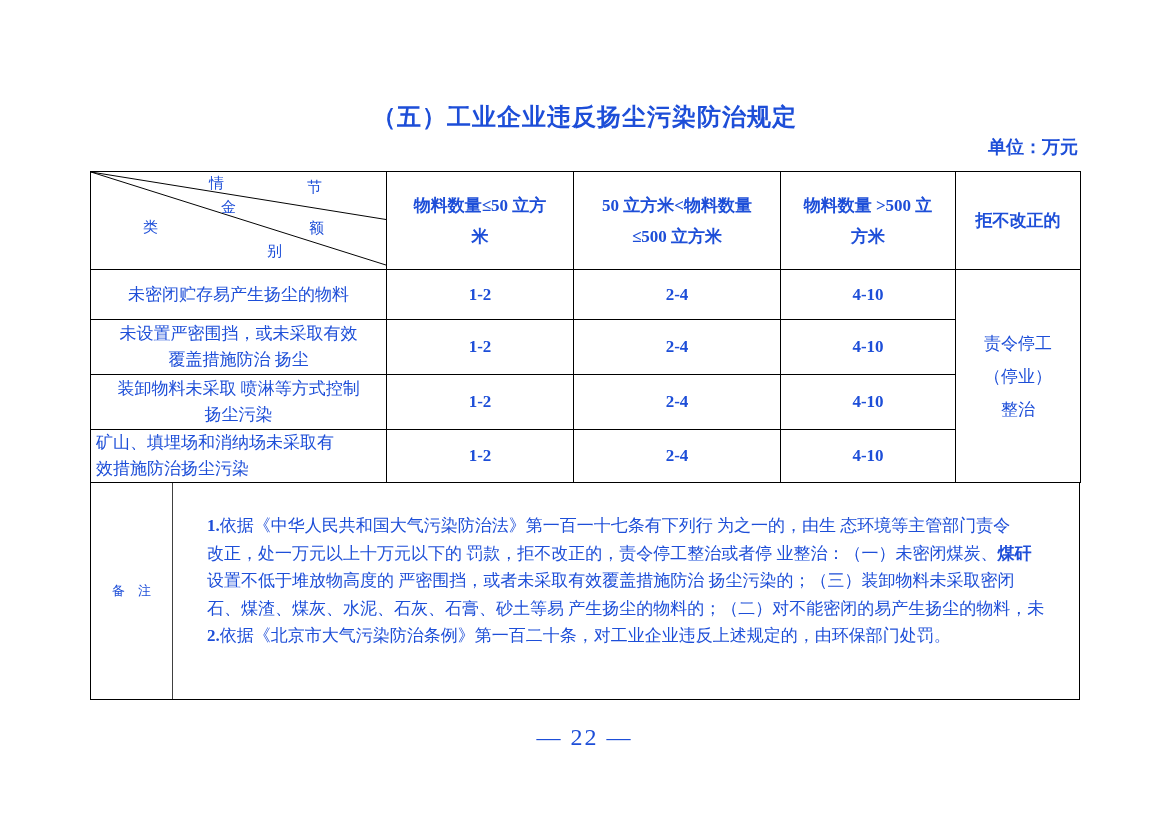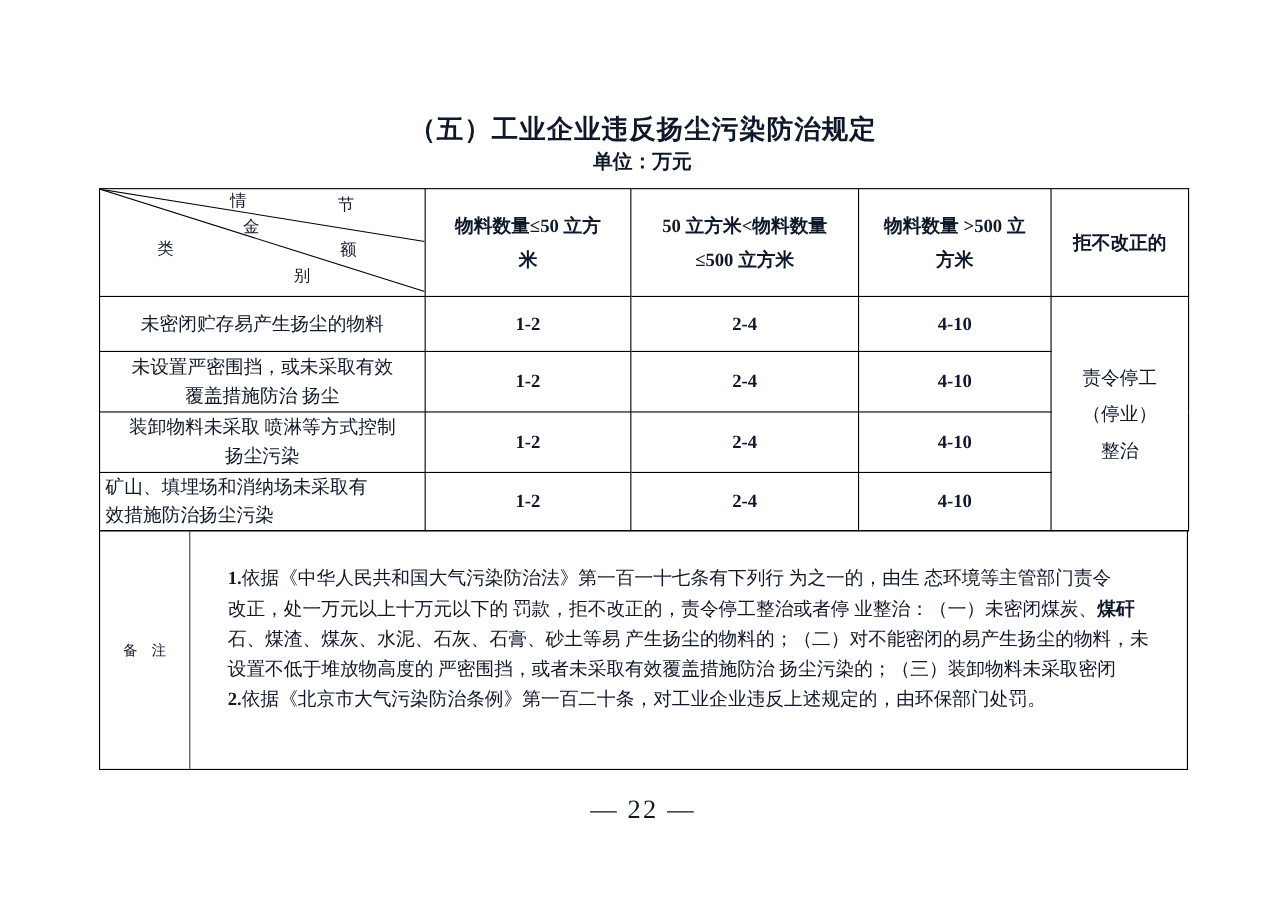--- a/index.html
+++ b/index.html
@@ -6,39 +6,39 @@
     margin: 0;
     padding: 0;
     background: #ffffff;
   }
   .page {
     position: relative;
     width: 1169px;
     height: 827px;
     background: #ffffff;
     font-family: "Liberation Serif", "DejaVu Serif", serif;
-    color: #0f172a;
+    color: #1d4ed8;
     overflow: hidden;
   }
   .doc-title {
     position: absolute;
     top: 101px;
     left: 0;
     width: 100%;
     text-align: center;
     font-size: 24px;
     font-weight: bold;
     letter-spacing: 1px;
   }
   .unit-label {
     position: absolute;
     top: 135px;
     left: 90px;
     width: 988px;
-    text-align: center;
+    text-align: right;
     font-size: 18px;
     font-weight: 600;
   }
   .table-wrap {
     position: absolute;
     top: 171px;
     left: 90px;
     width: 990px;
   }
   table.main {
@@ -231,22 +231,22 @@
         <td class="fine-value">4-10</td>
       </tr>
     </tbody>
       </table>
 
     <div class="note-block">
       <div class="note-label-cell">备　注</div>
       <div class="note-content">
           <div class="note-line"><span style="font-weight: bold;">1.</span><span>依据《中华人民共和国大气污染防治法》第一百一十七条有下列行 为之一的，由生 态环境等主管部门责令</span></div>
           <div class="note-line"><span>改正，处一万元以上十万元以下的 罚款，拒不改正的，责令停工整治或者停 业整治：（一）未密闭煤炭、</span><span style="font-weight: bold; text-align: right;">煤矸</span></div>
+          <div class="note-line"><span>设置不低于堆放物高度的 严密围挡，或者未采取有效覆盖措施防治 扬尘污染的；（三）装卸物料未采取密闭</span></div>
           <div class="note-line"><span>石、煤渣、煤灰、水泥、石灰、石膏、砂土等易 产生扬尘的物料的；（二）对不能密闭的易产生扬尘的物料，未</span></div>
-          <div class="note-line"><span>设置不低于堆放物高度的 严密围挡，或者未采取有效覆盖措施防治 扬尘污染的；（三）装卸物料未采取密闭</span></div>
           <div class="note-line"><span style="font-weight: bold;">2.</span><span>依据《北京市大气污染防治条例》第一百二十条，对工业企业违反上述规定的，由环保部门处罚。</span></div>
         </div>
     </div>
   </div>
 
   <div class="page-number">— 22 —</div>
 
 </div>
 
 </body></html>

